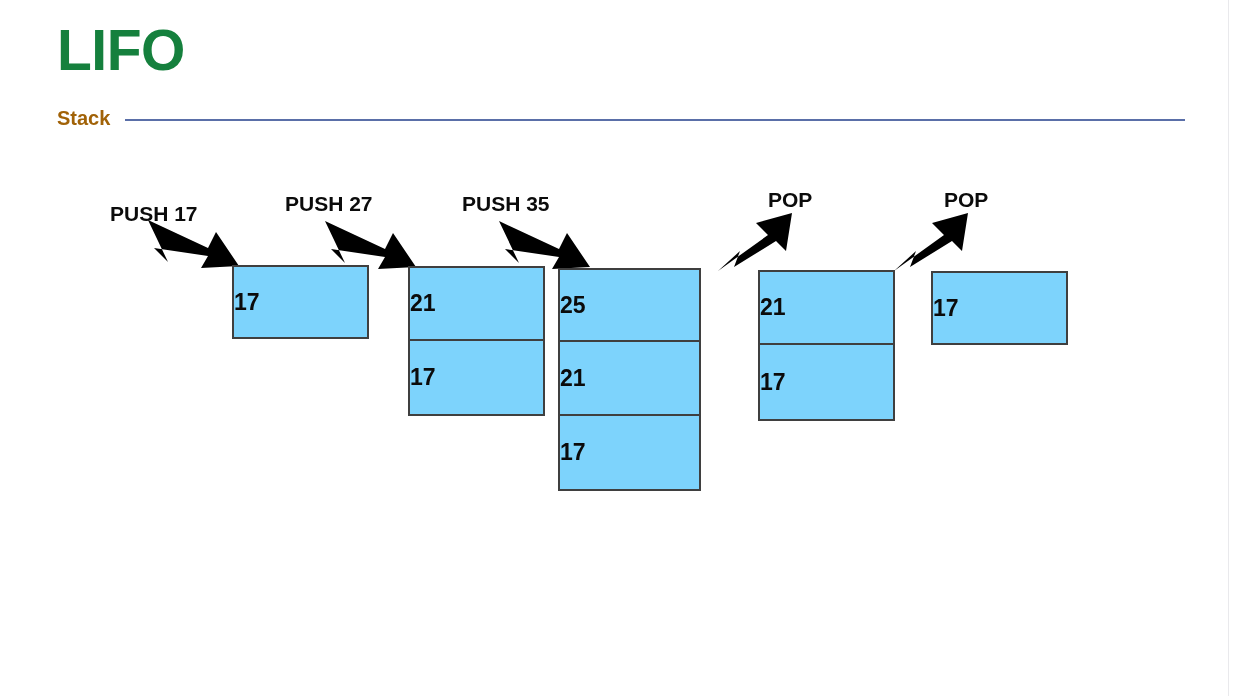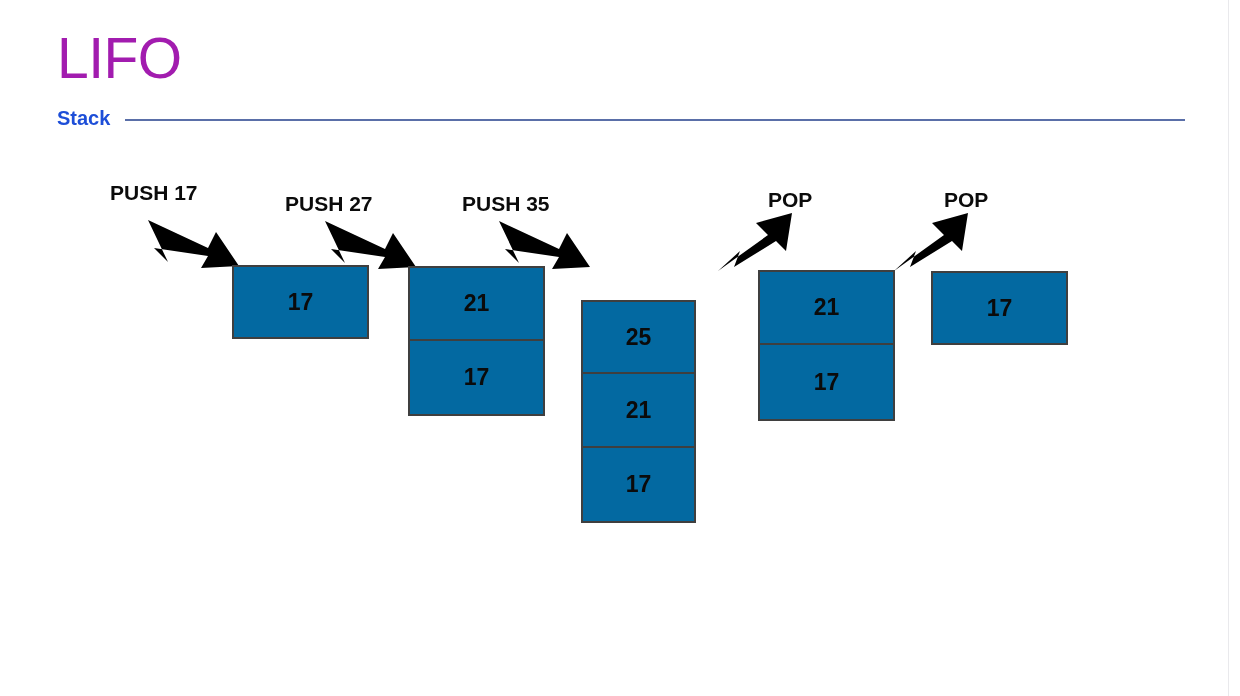--- a/index.html
+++ b/index.html
@@ -30,58 +30,57 @@
     height: 696px;
     background: #e9e9ec;
   }
 
   
   .title {
     position: absolute;
     left: 57px;
     top: 22px;
     font-size: 57px;
-    font-weight: normal;
+    font-weight: bold;
     letter-spacing: -0.5px;
-    color: #a21caf;
+    color: #15803d;
     line-height: 1;
     white-space: nowrap;
-    margin-top: 8px;
   }
   .subtitle {
     position: absolute;
     left: 57px;
     top: 108px;
     font-size: 20px;
     font-weight: bold;
-    color: #1d4ed8;
+    color: #a16207;
     line-height: 1;
     white-space: nowrap;
   }
   .subtitle-rule {
     position: absolute;
     left: 125px;
     top: 119px;
     width: 1060px;
     height: 2px;
     background: #5a6fa8;
   }
 
   
   .stack {
     position: absolute;
   }
   .cell {
     position: relative;
     box-sizing: border-box;
     border: 2px solid #3f3f3f;
-    background: #0369a1;
+    background: #7dd3fc;
     display: flex;
     align-items: center;
-    justify-content: center;
+    justify-content: flex-start;
   }
   .cell + .cell {
     border-top: 0;
   }
   .cell-value {
     font-size: 23px;
     font-weight: bold;
     color: #0b0b0b;
     line-height: 1;
     user-select: none;
@@ -112,21 +111,21 @@
 <div id="slide">
 
   <div class="slide-edge"></div>
 
   <div class="title">LIFO</div>
 
   <div class="subtitle">Stack</div>
 
   <div class="subtitle-rule"></div>
 
-  <div class="op-label" style="left:110px; top:182px;text-align:right;">PUSH 17</div>
+  <div class="op-label" style="left:110px; top:203px;text-align:right;">PUSH 17</div>
 
   <div class="op-label" style="left:285px; top:193px;">PUSH 27</div>
 
   <div class="op-label" style="left:462px; top:193px;">PUSH 35</div>
 
   <div class="op-label" style="left:768px; top:189px;">POP</div>
 
   <div class="op-label" style="left:944px; top:189px;">POP</div>
 
   <div class="arrow" style="left:146px; top:218px;">
@@ -167,21 +166,21 @@
 
   <div class="stack" style="left:408px; top:266px; width:137px;">
     <div class="cell" style="height:75px;">
       <span class="cell-value">21</span>
     </div>
     <div class="cell" style="height:75px;">
       <span class="cell-value">17</span>
     </div>
   </div>
 
-  <div class="stack" style="left:581px; top:268px; width:115px;margin-top:32px;">
+  <div class="stack" style="left:558px; top:268px; width:143px;">
     <div class="cell" style="height:74px;">
       <span class="cell-value">25</span>
     </div>
     <div class="cell" style="height:74px;">
       <span class="cell-value">21</span>
     </div>
     <div class="cell" style="height:75px;">
       <span class="cell-value">17</span>
     </div>
   </div>

